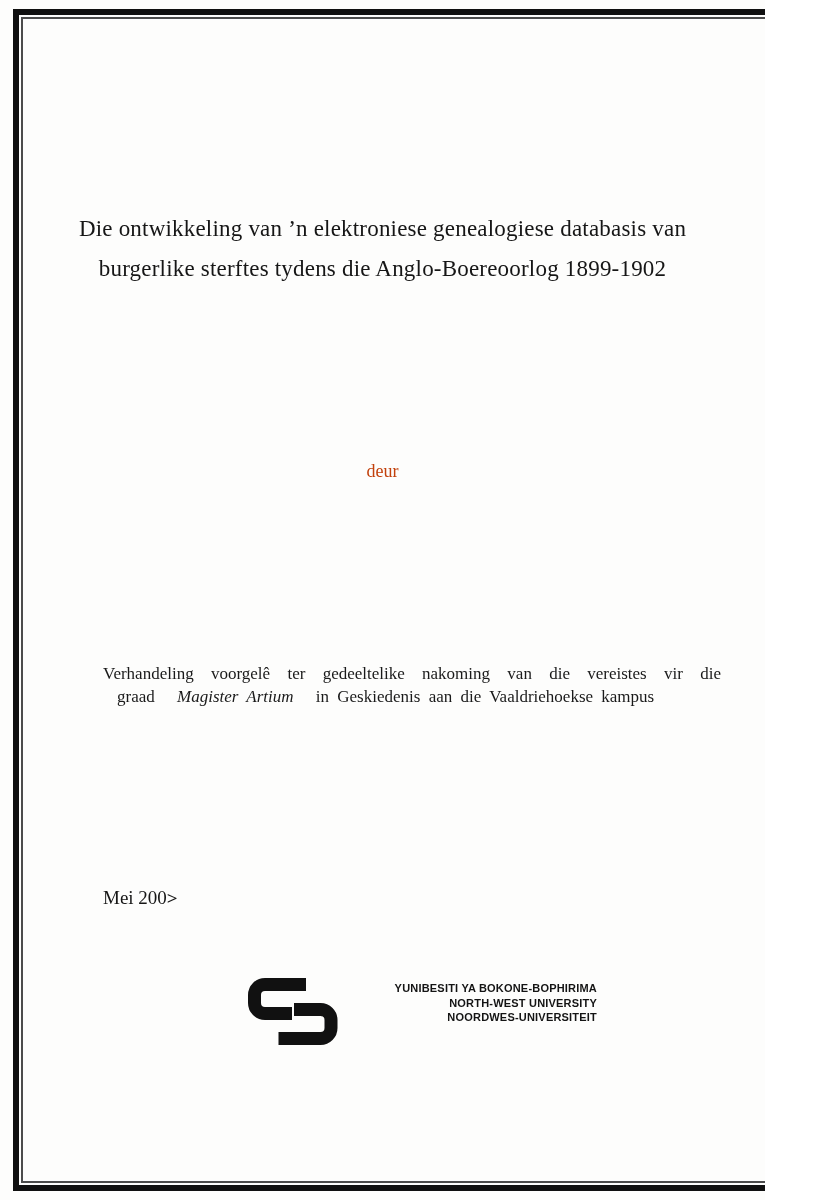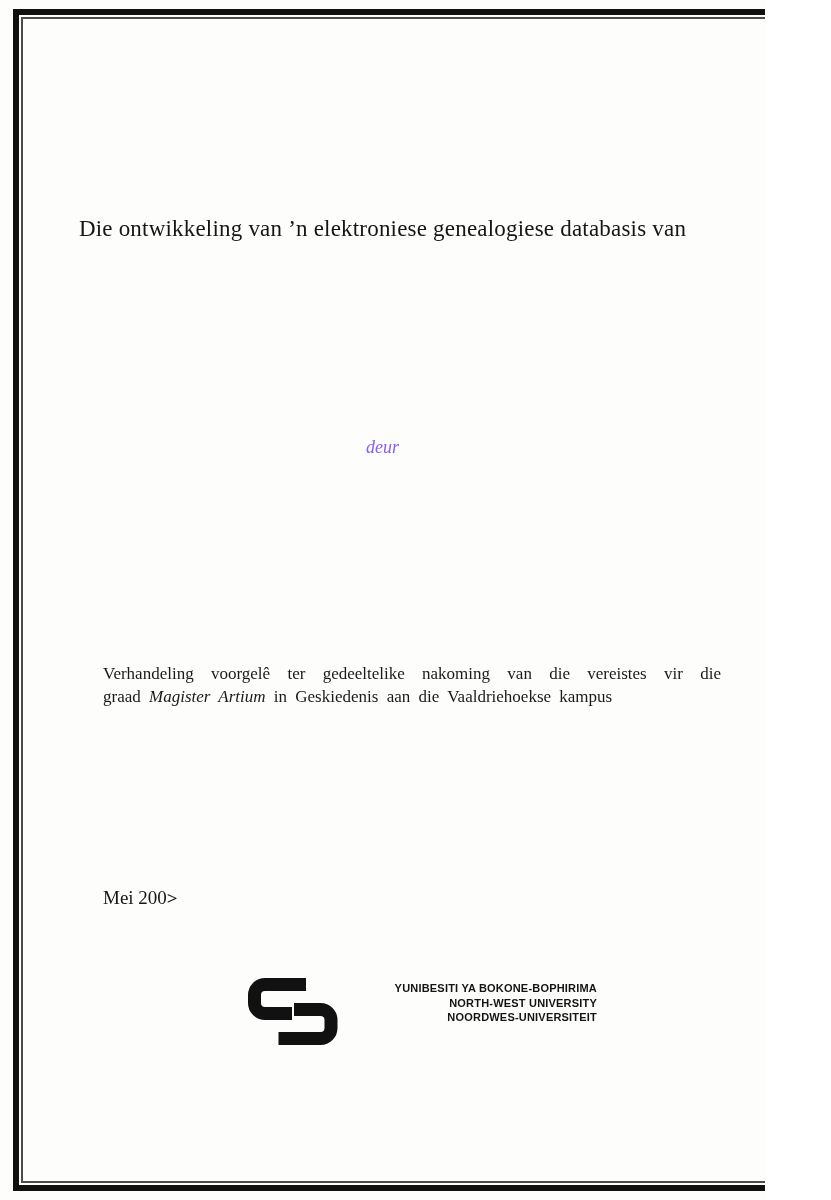--- a/index.html
+++ b/index.html
@@ -41,25 +41,24 @@
     text-align: center;
     font-size: 23px;
     line-height: 40px;
     letter-spacing: 0.2px;
     color: #161616;
   }
   .byline {
     position: absolute;
     left: 0;
     right: 0;
-    top: 437px;
+    top: 461px;
     text-align: center;
     font-size: 18px;
-    color: #8b5cf6;
-    font-style: italic;
+    color: #c2410c;
   }
   .author {
     position: absolute;
     left: 0;
     right: 0;
     top: 520px;
     text-align: center;
     font-size: 20.5px;
     color: #161616;
   }
@@ -74,20 +73,21 @@
   }
   .statement .st-line1 {
     text-align: justify;
     text-align-last: justify;
   }
   .statement .st-line2 {
     word-spacing: 4px;
   }
   .statement span, .statement i {
     white-space: pre-wrap;
+    margin-left: 14px;
   }
   .supervisor-block {
     position: absolute;
     left: 103px;
     top: 886px;
     font-size: 19px;
     line-height: 24px;
     color: #161616;
   }
   .date-glyph {
@@ -123,20 +123,21 @@
 <body>
 
 <div class="sheet">
 
   <div class="frame-outer">
     <div class="frame-inner"></div>
   </div>
 
   <div class="title-block">
     <div>Die ontwikkeling van ’n elektroniese genealogiese databasis van</div>
+    <div>burgerlike sterftes tydens die Anglo-Boereoorlog 1899-1902</div>
   </div>
 
   <div class="byline">deur</div>
 
 
   <div class="statement">
     <div class="st-line1">Verhandeling voorgelê ter gedeeltelike nakoming van die vereistes vir die</div>
     <div class="st-line2"><span>graad </span><i>Magister Artium</i><span> in Geskiedenis aan die Vaaldriehoekse kampus</span></div>
   </div>
 

